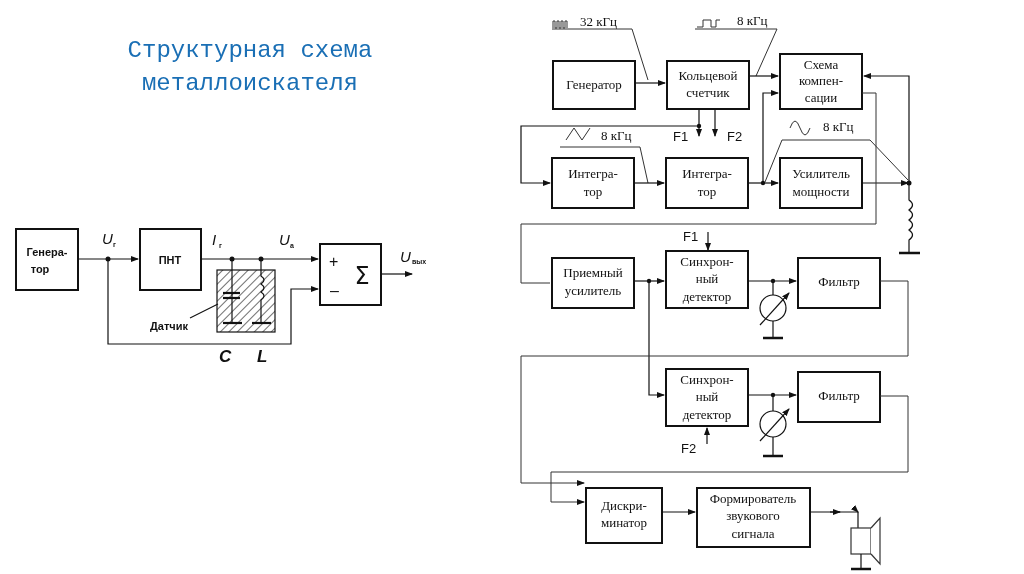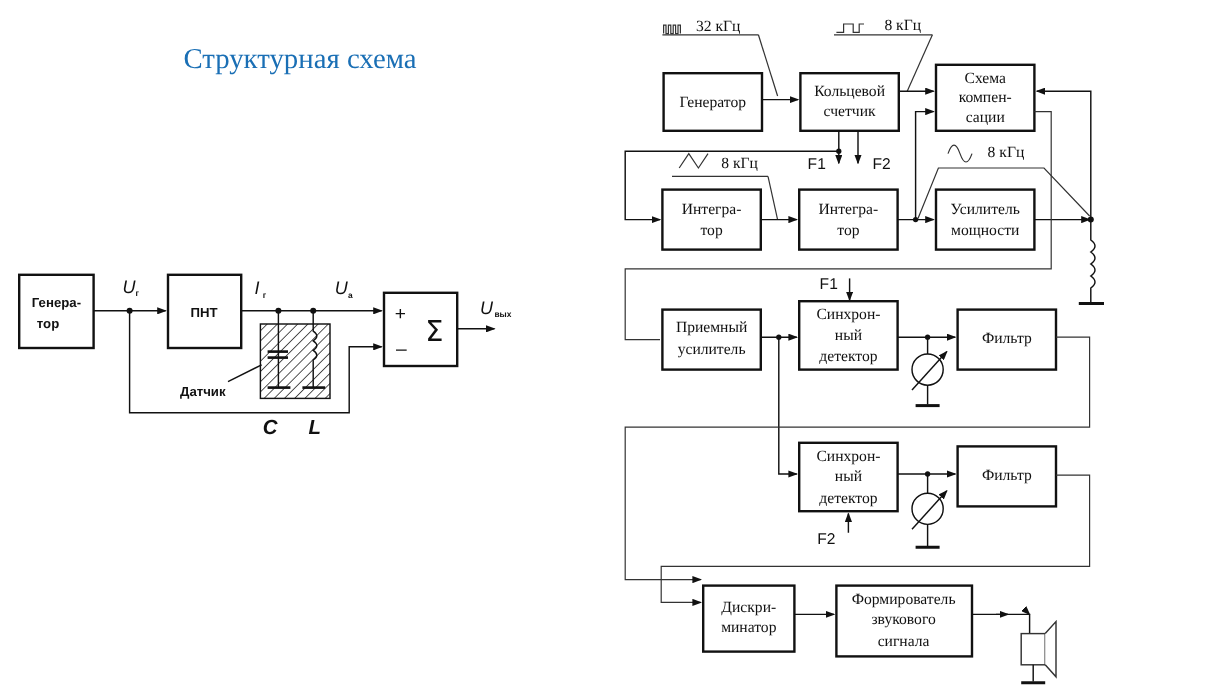--- a/index.html
+++ b/index.html
@@ -1,32 +1,33 @@
 <!DOCTYPE html>
 <html><head>
 <meta charset="utf-8">
 <style>
   html, body { margin:0; padding:0; background:#ffffff; }
   body { width:1024px; height:574px; position:relative; overflow:hidden; font-family:"Liberation Serif", serif; }
-  .title { position:absolute; left:120px; top:34px; width:260px; text-align:center; color:#1a6fb5; font-size:24px; line-height:33px; font-family:Liberation Serif, serif; }
+  .title { position:absolute; left:120px; top:34px; width:260px; text-align:center; color:#1a6fb5; font-size:24px; line-height:33px; font-family:Liberation Mono, monospace; }
   svg { position:absolute; left:0; top:0; }
   .box { fill:#fff; stroke:#111; stroke-width:2; }
   .wire { fill:none; stroke:#111; stroke-width:1.2; }
   .thin { fill:none; stroke:#333; stroke-width:1; }
   .lbl { font-family:"Liberation Serif", serif; font-size:13px; fill:#111; }
   .lbls { font-family:"Liberation Sans", sans-serif; font-size:11px; font-weight:bold; fill:#111; }
   .ital { font-family:"Liberation Sans", sans-serif; font-style:italic; font-size:15px; fill:#111; }
   .italb { font-family:"Liberation Sans", sans-serif; font-style:italic; font-weight:bold; font-size:17px; fill:#111; }
   .sub { font-family:"Liberation Sans", sans-serif; font-size:7px; font-weight:bold; fill:#111; }
 </style>
 </head>
 <body>
 
 <div class="title">
   <div>Структурная схема</div>
+  <div>металлоискателя</div>
 </div>
 
 <svg width="1024" height="574" viewBox="0 0 1024 574">
   <defs>
     <marker id="arr" markerWidth="8" markerHeight="6" refX="7" refY="3" orient="auto" markerUnits="userSpaceOnUse">
       <path d="M0,0 L8,3 L0,6 Z" fill="#111"></path>
     </marker>
     <pattern id="hatch" patternUnits="userSpaceOnUse" width="6" height="6" patternTransform="rotate(45)">
       <line x1="0" y1="0" x2="0" y2="6" stroke="#222" stroke-width="1.3"></line>
     </pattern>

